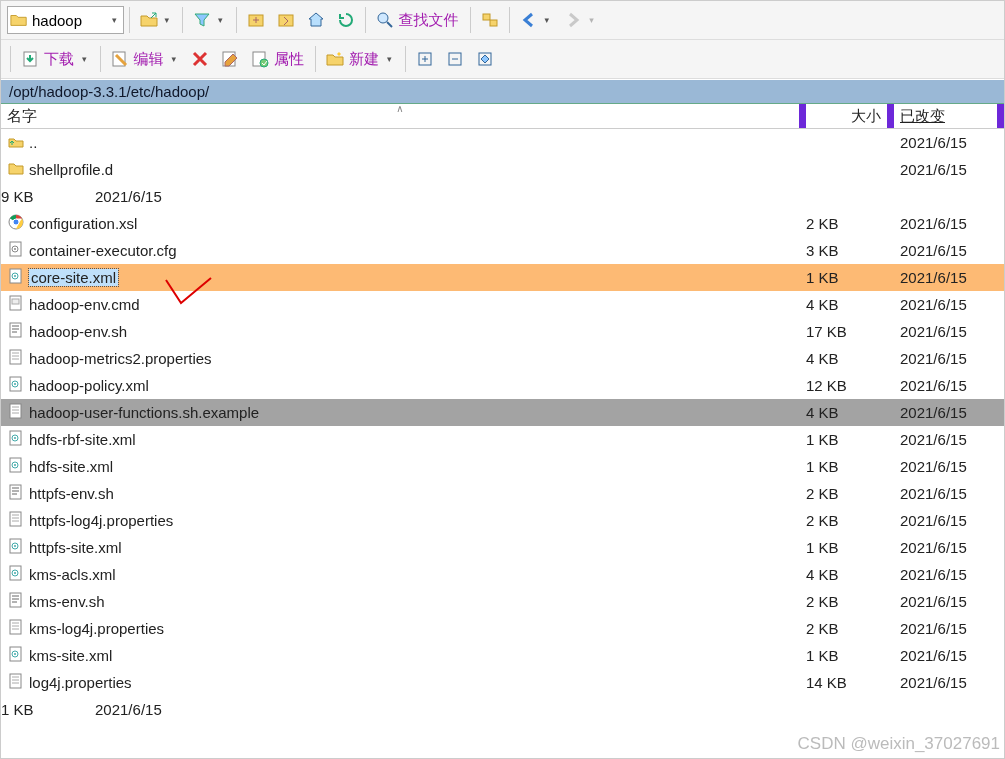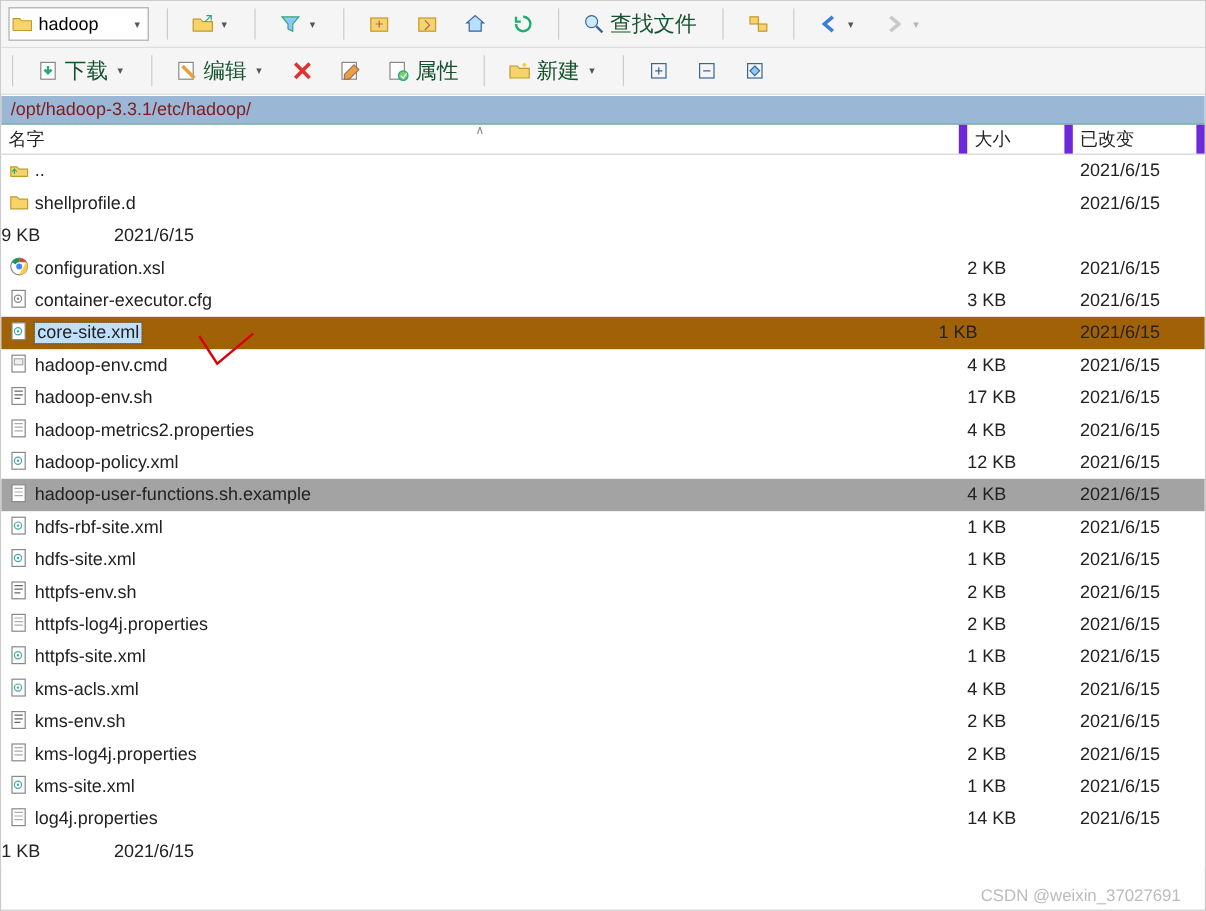--- a/index.html
+++ b/index.html
@@ -1,48 +1,48 @@
 <!DOCTYPE html>
 <html><head>
 <meta charset="utf-8">
 <style>
 * { margin:0; padding:0; box-sizing:border-box; font-family:"Microsoft YaHei","SimSun",sans-serif; font-size:15px; }
 body { background:#fff; width:1005px; height:759px; overflow:hidden; border:1px solid #ccc; position:relative; }
 
-.toolbar { display:flex; align-items:center; height:39px; padding:2px 6px; background:#f5f5f5; border-bottom:1px solid #ddd; gap:12px; }
+.toolbar { display:flex; align-items:center; height:39px; padding:2px 6px; background:#f5f5f5; border-bottom:1px solid #ddd; gap:2px; }
 .path-box { display:flex; align-items:center; border:1px solid #aaa; background:#fff; height:28px; padding:0 2px; }
 .path-box .folder-ic { width:18px; height:16px; display:flex; align-items:center; }
 .path-box input { border:none; outline:none; font-size:15px; width:80px; padding:0 4px; }
 .dd-arrow { font-size:9px; color:#555; padding:0 4px; cursor:pointer; }
 .v-sep { width:1px; height:26px; background:#ccc; margin:0 3px; }
 .tbtn { display:inline-flex; align-items:center; height:28px; padding:0 3px; cursor:pointer; border:1px solid transparent; border-radius:2px; gap:2px; }
-.tbtn .lbl { font-size:18px; color:#14532d; padding:0 2px;}
+.tbtn .lbl { font-size:15px; color:#a21caf; padding:0 2px;}
 .ic { width:20px; height:20px; }
 
-.addrbar { height:25px; background:#9ab8d6; color:#7f1d1d; display:flex; align-items:center; padding:0 8px; font-size:15px; border-top:1px solid #fff; border-bottom:1px solid #6a8; }
+.addrbar { height:25px; background:#9ab8d6; color:#0f172a; display:flex; align-items:center; padding:0 8px; font-size:15px; border-top:1px solid #fff; border-bottom:1px solid #6a8; }
 
 .hdr { display:flex; height:25px; border-bottom:1px solid #ccc; background:#fff; }
 .hdr-cell { border-right:7px solid #6d28d9; padding:3px 6px; font-size:15px; color:#222; display:flex; align-items:center; position:relative; }
 .col-name { flex:1; }
-.col-size { width:88px; text-align:right; }
-.col-date { width:110px; }
+.col-size { width:88px; text-align:right; justify-content:flex-end; }
+.col-date { width:110px;text-decoration:underline; }
 .sort-ind { position:absolute; top:-1px; left:50%; transform:translateX(-50%); font-size:10px; color:#888; }
 
 .list { background:#fff; }
 .row { display:flex; height:27px; align-items:center; cursor:pointer; }
-.row.sel { background:#a16207;gap:24px; }
+.row.sel { background:#fdba74; }
 .row.hov { background:#a3a3a3; }
 .row .c-name { flex:1; display:flex; align-items:center; padding-left:6px; gap:4px; overflow:hidden; }
 .row .c-size { width:88px; text-align:left; padding-right:6px; font-size:15px; color:#222; }
 .row .c-date { width:110px; padding-left:6px; font-size:15px; color:#222; }
 .row .name-txt { font-size:15px; color:#222; }
 .row.sel .name-txt { outline:1px dotted #555; padding:0 2px; background:#bfe0fb; }
 .f-ic { width:18px; height:18px; flex-shrink:0; }
 
-.watermark { position:absolute; bottom:4px; right:20px; font-size:14px; color:#bbb; pointer-events:none; }
+.watermark { position:absolute; bottom:4px; right:4px; font-size:17px; color:#bbb; pointer-events:none; }
 
 
 </style>
 </head>
 <body>
 
 <div class="toolbar">
   <div class="path-box">
     <span class="folder-ic">
       <svg viewBox="0 0 20 16" class="ic">

